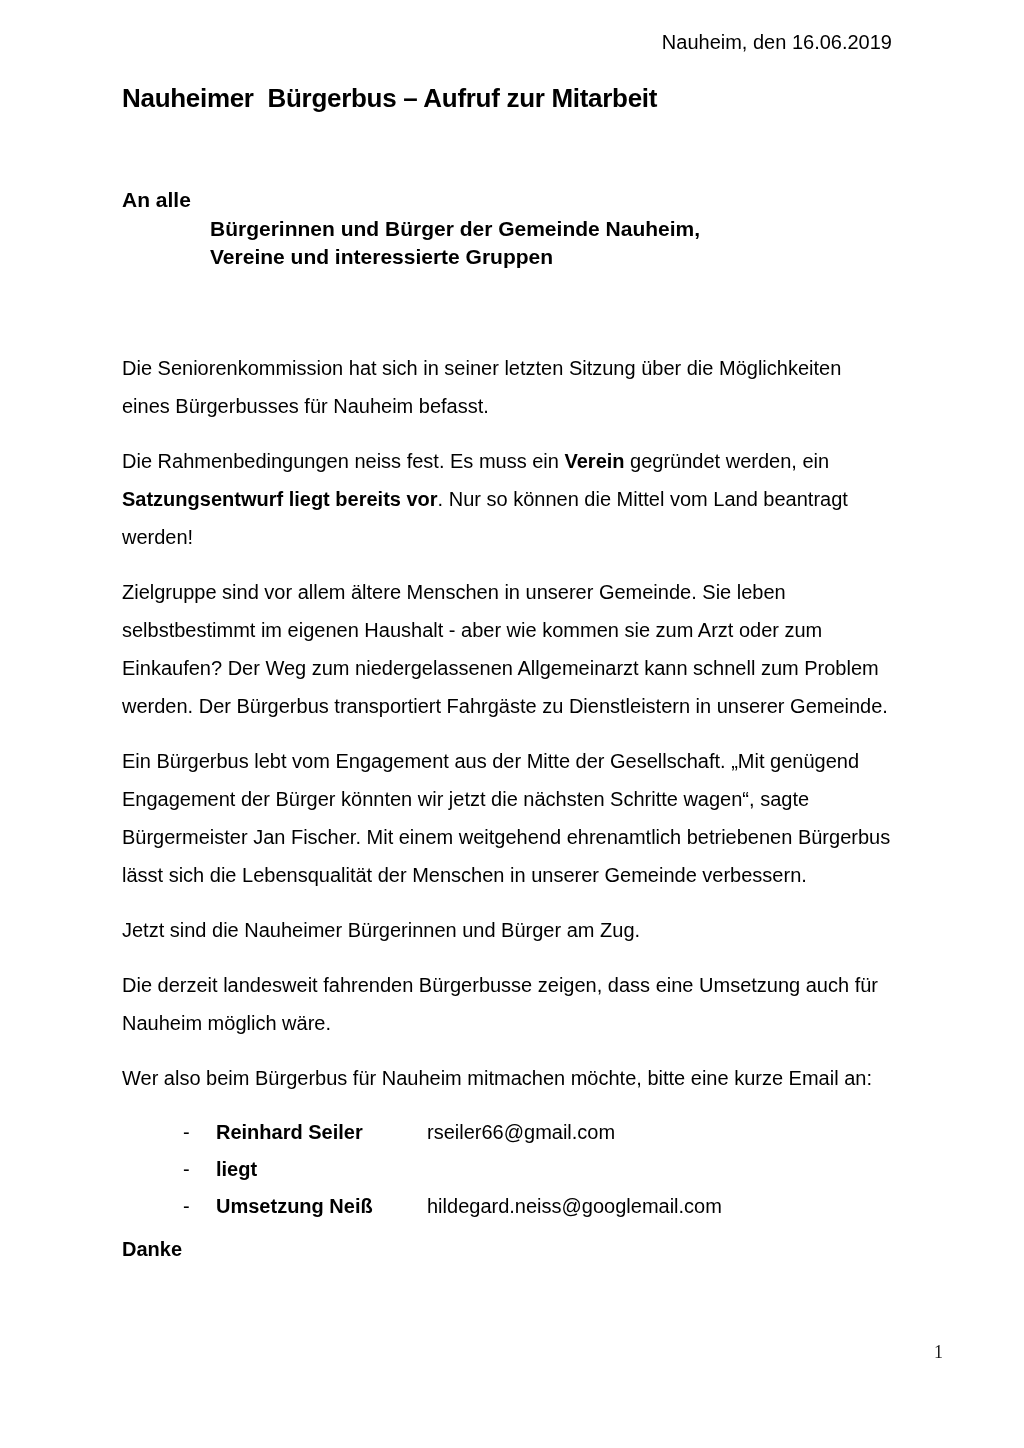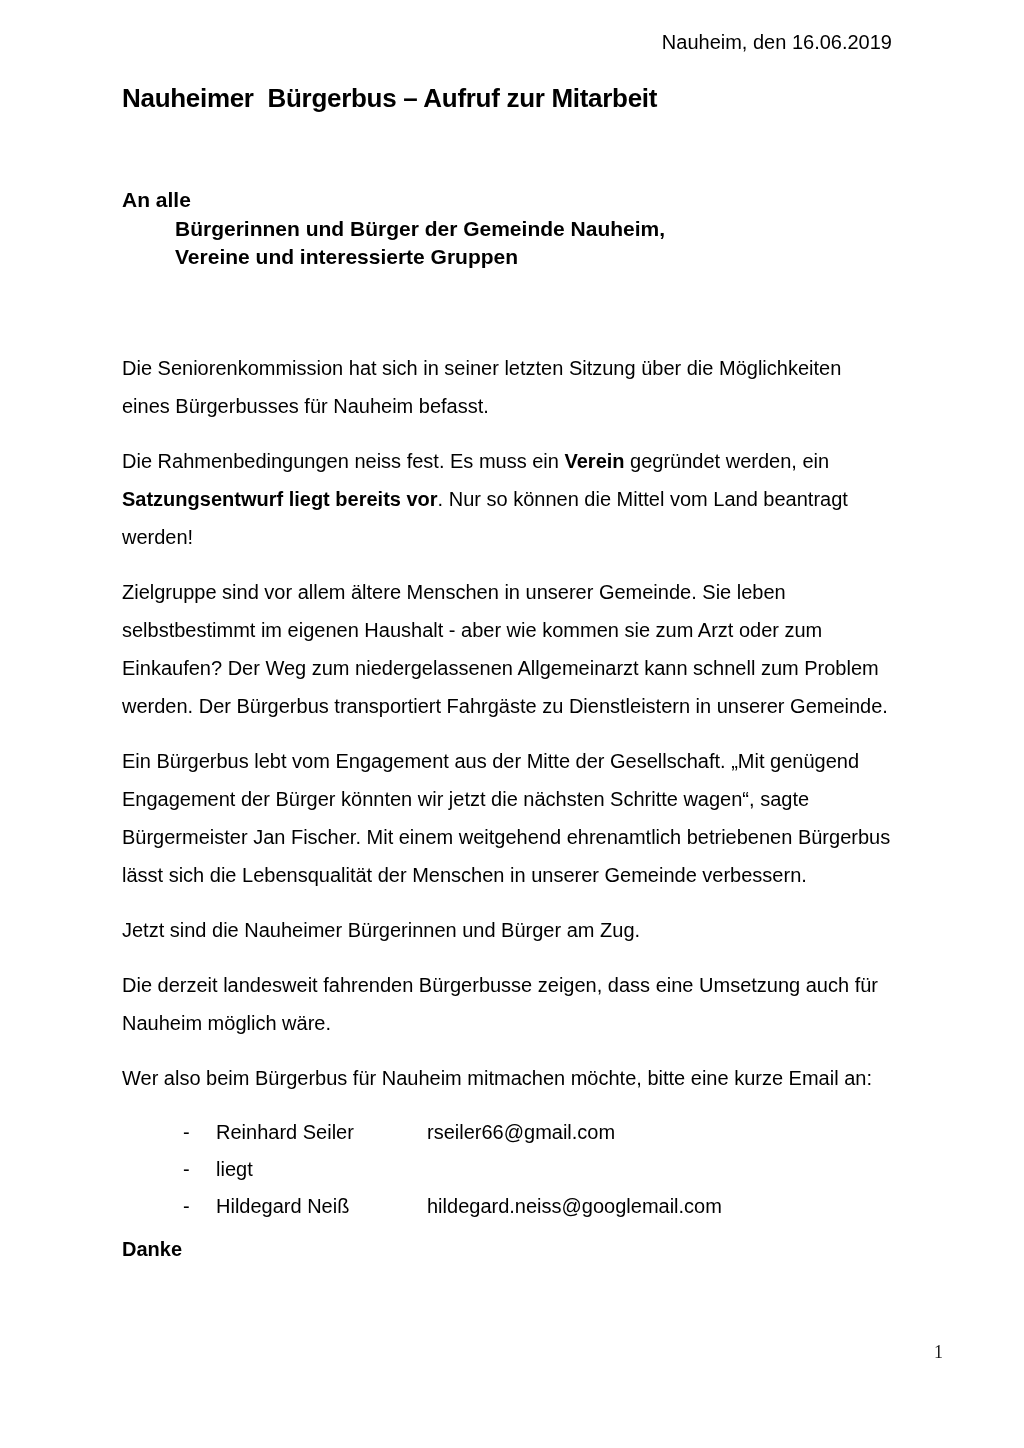--- a/index.html
+++ b/index.html
@@ -37,21 +37,21 @@
   }
   .salutation {
     margin-top: 70px;
   }
   .salutation-label {
     font-size: 21px;
     line-height: 28px;
     font-weight: bold;
   }
   .recipients {
-    margin-left: 53px;
+    margin-left: 88px;
     margin-top: 1px;
     font-size: 21px;
     line-height: 28px;
     font-weight: bold;
   }
   .body-text {
     margin-top: 78px;
   }
   .body-text p {
     margin: 0 0 17px 0;
@@ -71,20 +71,21 @@
     display: flex;
     align-items: baseline;
   }
   .contact-bullet {
     width: 33px;
     flex: 0 0 33px;
   }
   .contact-name {
     width: 211px;
     flex: 0 0 211px;
+    font-weight: bold;
   }
   .contact-email {
     flex: 1 1 auto;
   }
   .closing {
     margin-top: 10px;
     font-size: 20px;
     line-height: 28px;
     font-weight: bold;
   }
@@ -139,21 +140,21 @@
         <span class="contact-name">Reinhard Seiler</span>
         <span class="contact-email">rseiler66@gmail.com</span>
       </div>
       <div class="contact-row">
         <span class="contact-bullet">-</span>
         <span class="contact-name">liegt</span>
         <span class="contact-email"></span>
       </div>
       <div class="contact-row">
         <span class="contact-bullet">-</span>
-        <span class="contact-name">Hildegard Neiß</span>
+        <span class="contact-name">Umsetzung Neiß</span>
         <span class="contact-email">hildegard.neiss@googlemail.com</span>
       </div>
     </div>
 
     <div class="closing">Danke</div>
   </div>
 
   <div class="page-number">1</div>
 </div>
 

